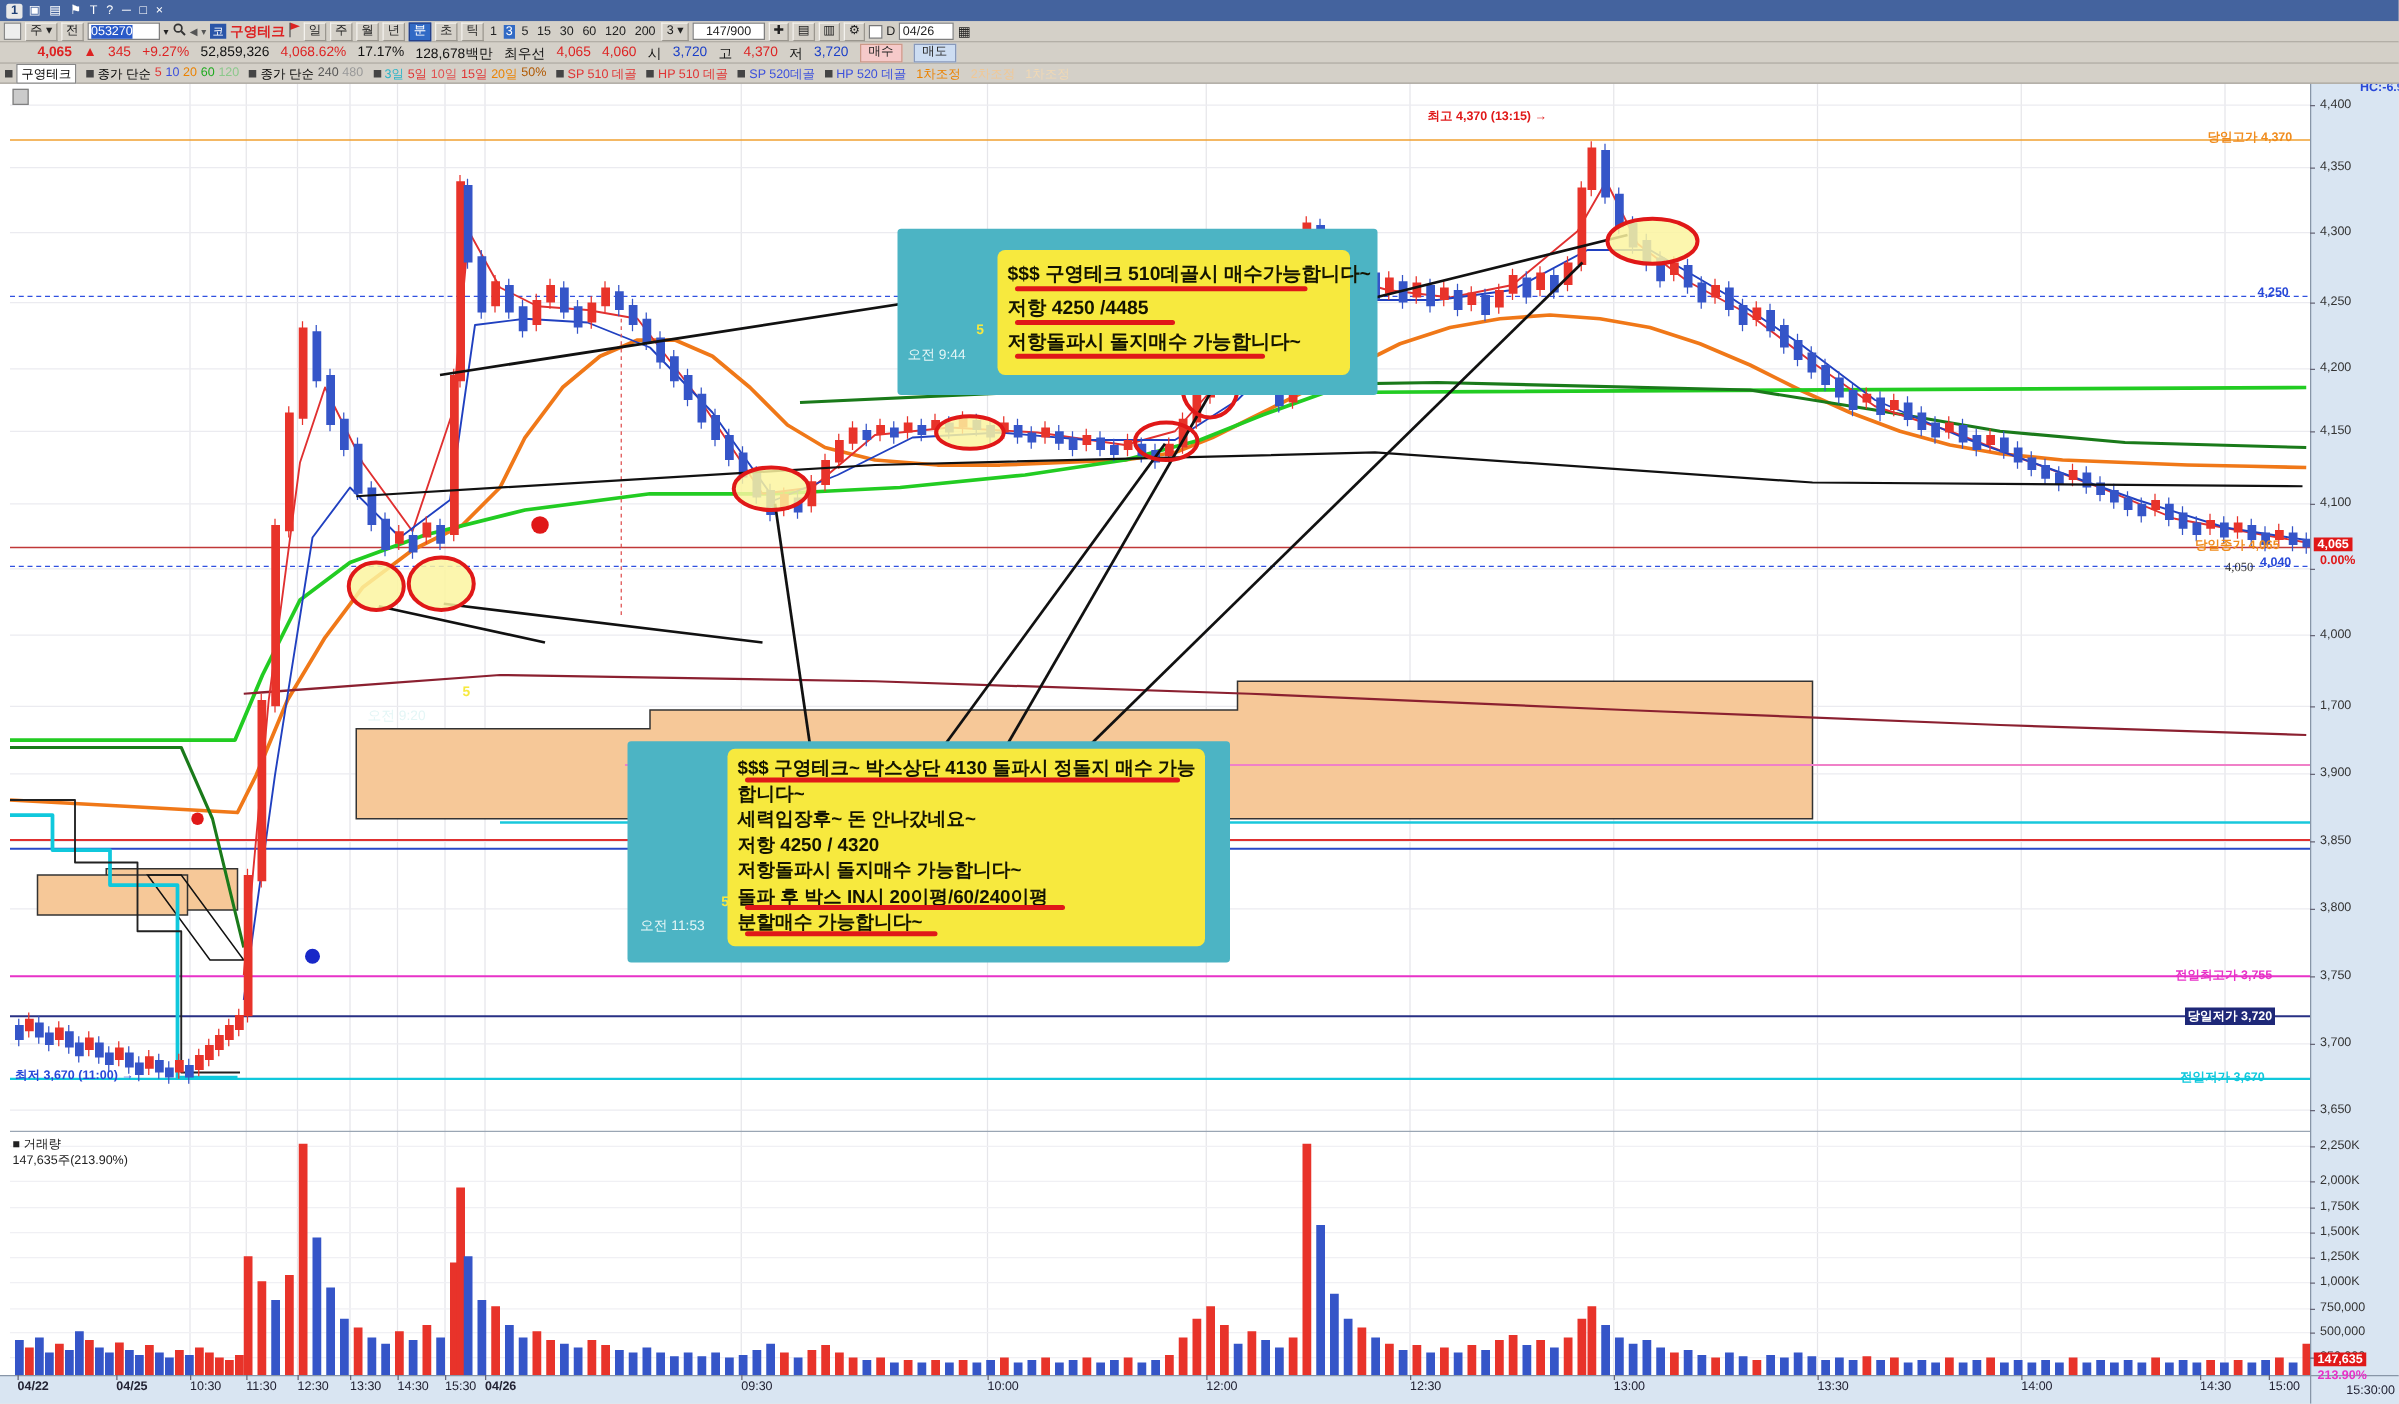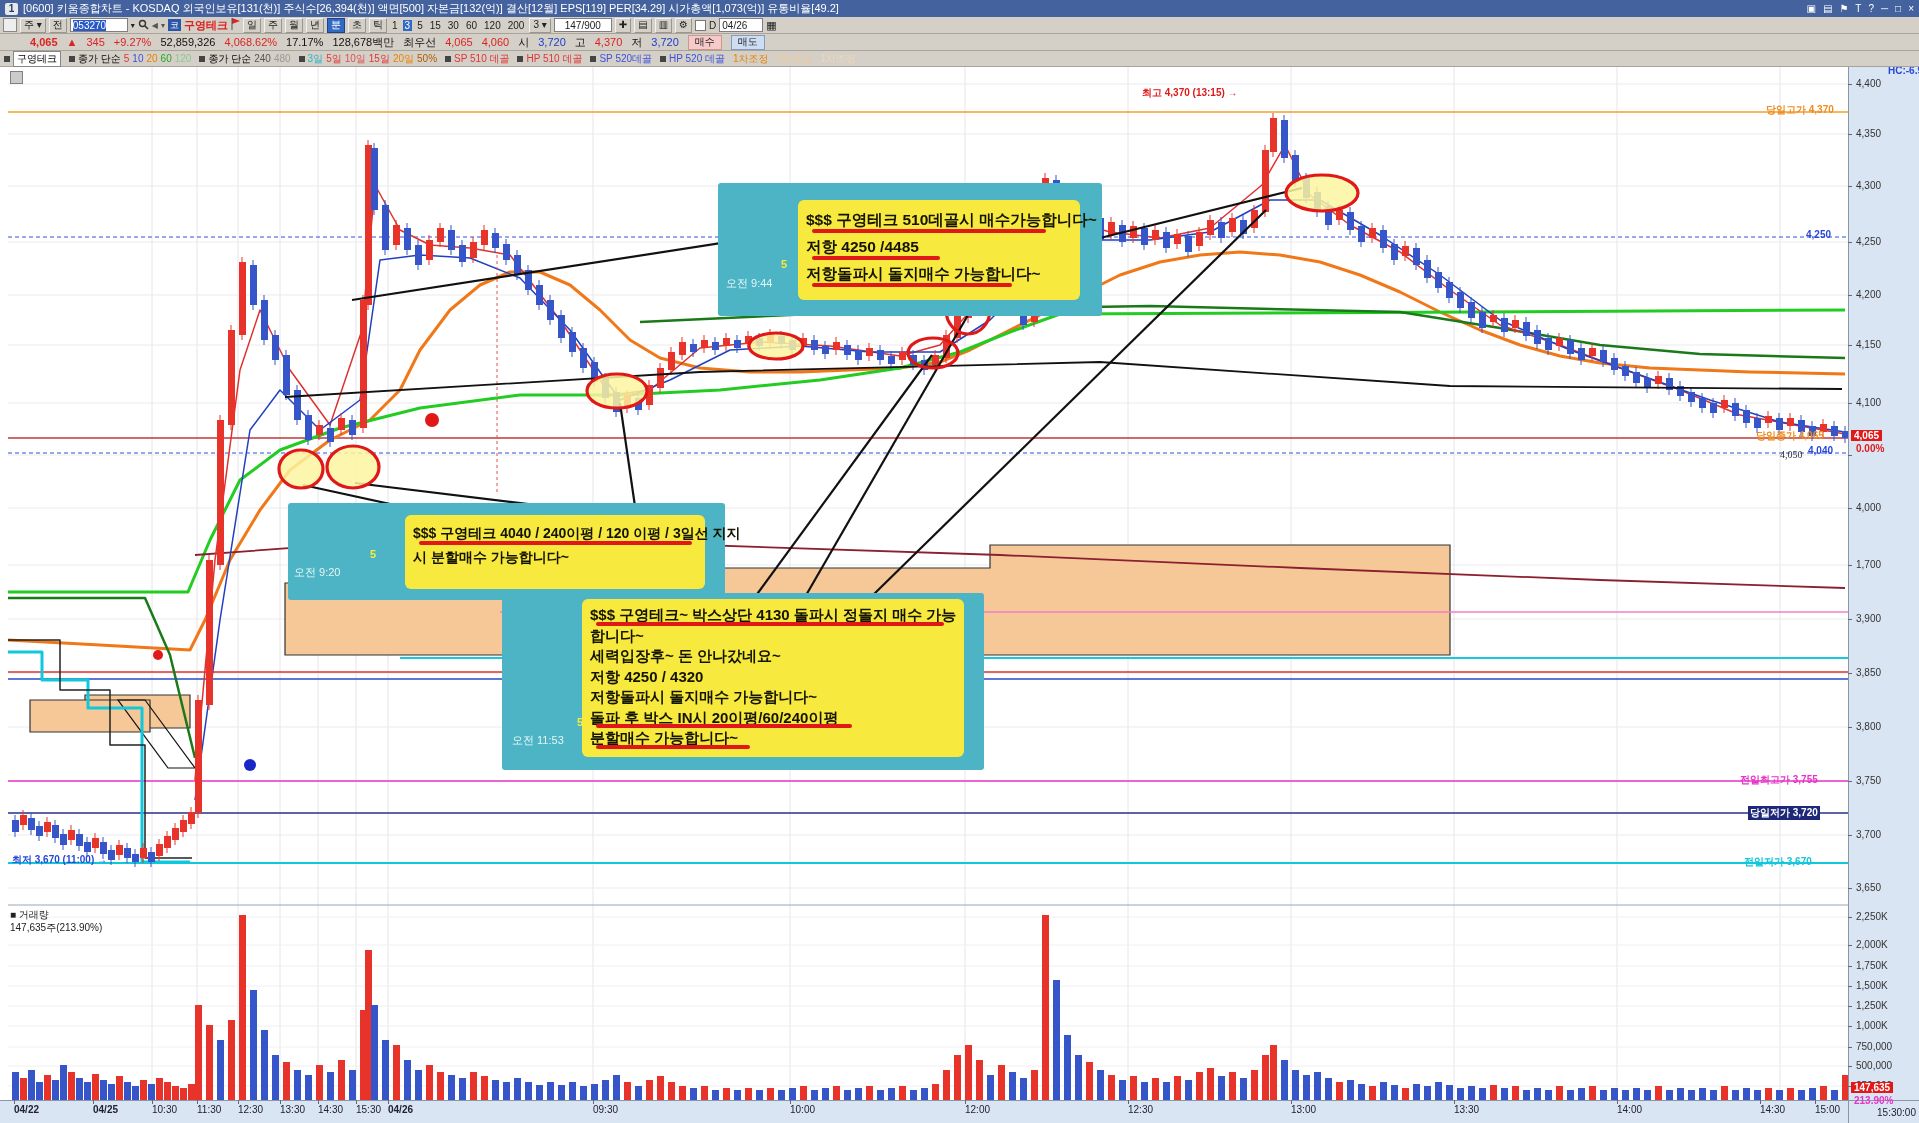--- a/index.html
+++ b/index.html
@@ -49,21 +49,20 @@
   .sqicon{position:absolute;left:10px;top:71px;width:11px;height:11px;background:#cbcbcb;border:1px solid #808080;z-index:3;}
   .vleg{position:absolute;font-size:10px;color:#222;white-space:nowrap;z-index:3;}
 </style>
 </head>
 <body>
 
 <div id="stage">
 
   <div class="titlebar">
     <span class="tbadge">1</span>
-    <span class="ttext">[0600] 키움종합차트 - KOSDAQ 외국인보유[131(천)] 주식수[26,394(천)] 액면[500] 자본금[132(억)] 결산[12월] EPS[119] PER[34.29] 시가총액[1,073(억)] 유통비율[49.2]</span>
     <span class="tctrls" id="win-controls">
         <span>▣</span>
         <span>▤</span>
         <span>⚑</span>
         <span>T</span>
         <span>?</span>
         <span>─</span>
         <span>□</span>
         <span>×</span>
       </span>
@@ -922,26 +921,20 @@
       <div class="vleg" style="left: 10px; top: 921px;">147,635주(213.90%)</div>
       <div class="kbox" style="left: 718px; top: 183px; width: 384px; height: 133px;">
         <div class="kbub" style="left: 80px; top: 17px; width: 282px; min-height: 100px; font-size: 15.5px; box-sizing: border-box;">
           <div class="kline" style="height: 27px; line-height: 27px;"><span>$$$ 구영테크 510데골시 매수가능합니다~</span><div class="redul" style="position: absolute; bottom: -2px; left: 0px; width: 88%;"></div></div>
           <div class="kline" style="height: 27px; line-height: 27px;"><span>저항 4250 /4485</span><div class="redul" style="position: absolute; bottom: -2px; left: 0px; width: 48%;"></div></div>
           <div class="kline" style="height: 27px; line-height: 27px;"><span>저항돌파시 돌지매수 가능합니다~</span><div class="redul" style="position: absolute; bottom: -2px; left: 0px; width: 75%;"></div></div>
         </div>
       </div>
       <div class="ktime" style="left: 726px; top: 276px;">오전 9:44</div>
       <div class="kcount" style="left: 781px; top: 258px;">5</div>
-      <div class="kbox" style="left: 288px; top: 503px; width: 437px; height: 97px;">
-        <div class="kbub" style="left: 117px; top: 12px; width: 300px; min-height: 74px; font-size: 14px; box-sizing: border-box;">
-          <div class="kline" style="height: 24px; line-height: 24px;"><span>$$$ 구영테크 4040 / 240이평 / 120 이평 / 3일선 지지</span><div class="redul" style="position: absolute; bottom: -2px; left: 0px; width: 96%;"></div></div>
-          <div class="kline" style="height: 24px; line-height: 24px;"><span>시 분할매수 가능합니다~</span></div>
-        </div>
-      </div>
       <div class="ktime" style="left: 294px; top: 565px;">오전 9:20</div>
       <div class="kcount" style="left: 370px; top: 548px;">5</div>
       <div class="kbox" style="left: 502px; top: 593px; width: 482px; height: 177px;">
         <div class="kbub" style="left: 80px; top: 6px; width: 382px; min-height: 158px; font-size: 15px; box-sizing: border-box;">
           <div class="kline" style="height: 20.5px; line-height: 20.5px;"><span>$$$ 구영테크~ 박스상단 4130 돌파시 정돌지 매수 가능</span><div class="redul" style="position: absolute; bottom: -2px; left: 0px; width: 95%;"></div></div>
           <div class="kline" style="height: 20.5px; line-height: 20.5px;"><span>합니다~</span></div>
           <div class="kline" style="height: 20.5px; line-height: 20.5px;"><span>세력입장후~ 돈 안나갔네요~</span></div>
           <div class="kline" style="height: 20.5px; line-height: 20.5px;"><span>저항 4250 / 4320</span></div>
           <div class="kline" style="height: 20.5px; line-height: 20.5px;"><span>저항돌파시 돌지매수 가능합니다~</span></div>
           <div class="kline" style="height: 20.5px; line-height: 20.5px;"><span>돌파 후 박스 IN시 20이평/60/240이평</span><div class="redul" style="position: absolute; bottom: -2px; left: 0px; width: 70%;"></div></div>

